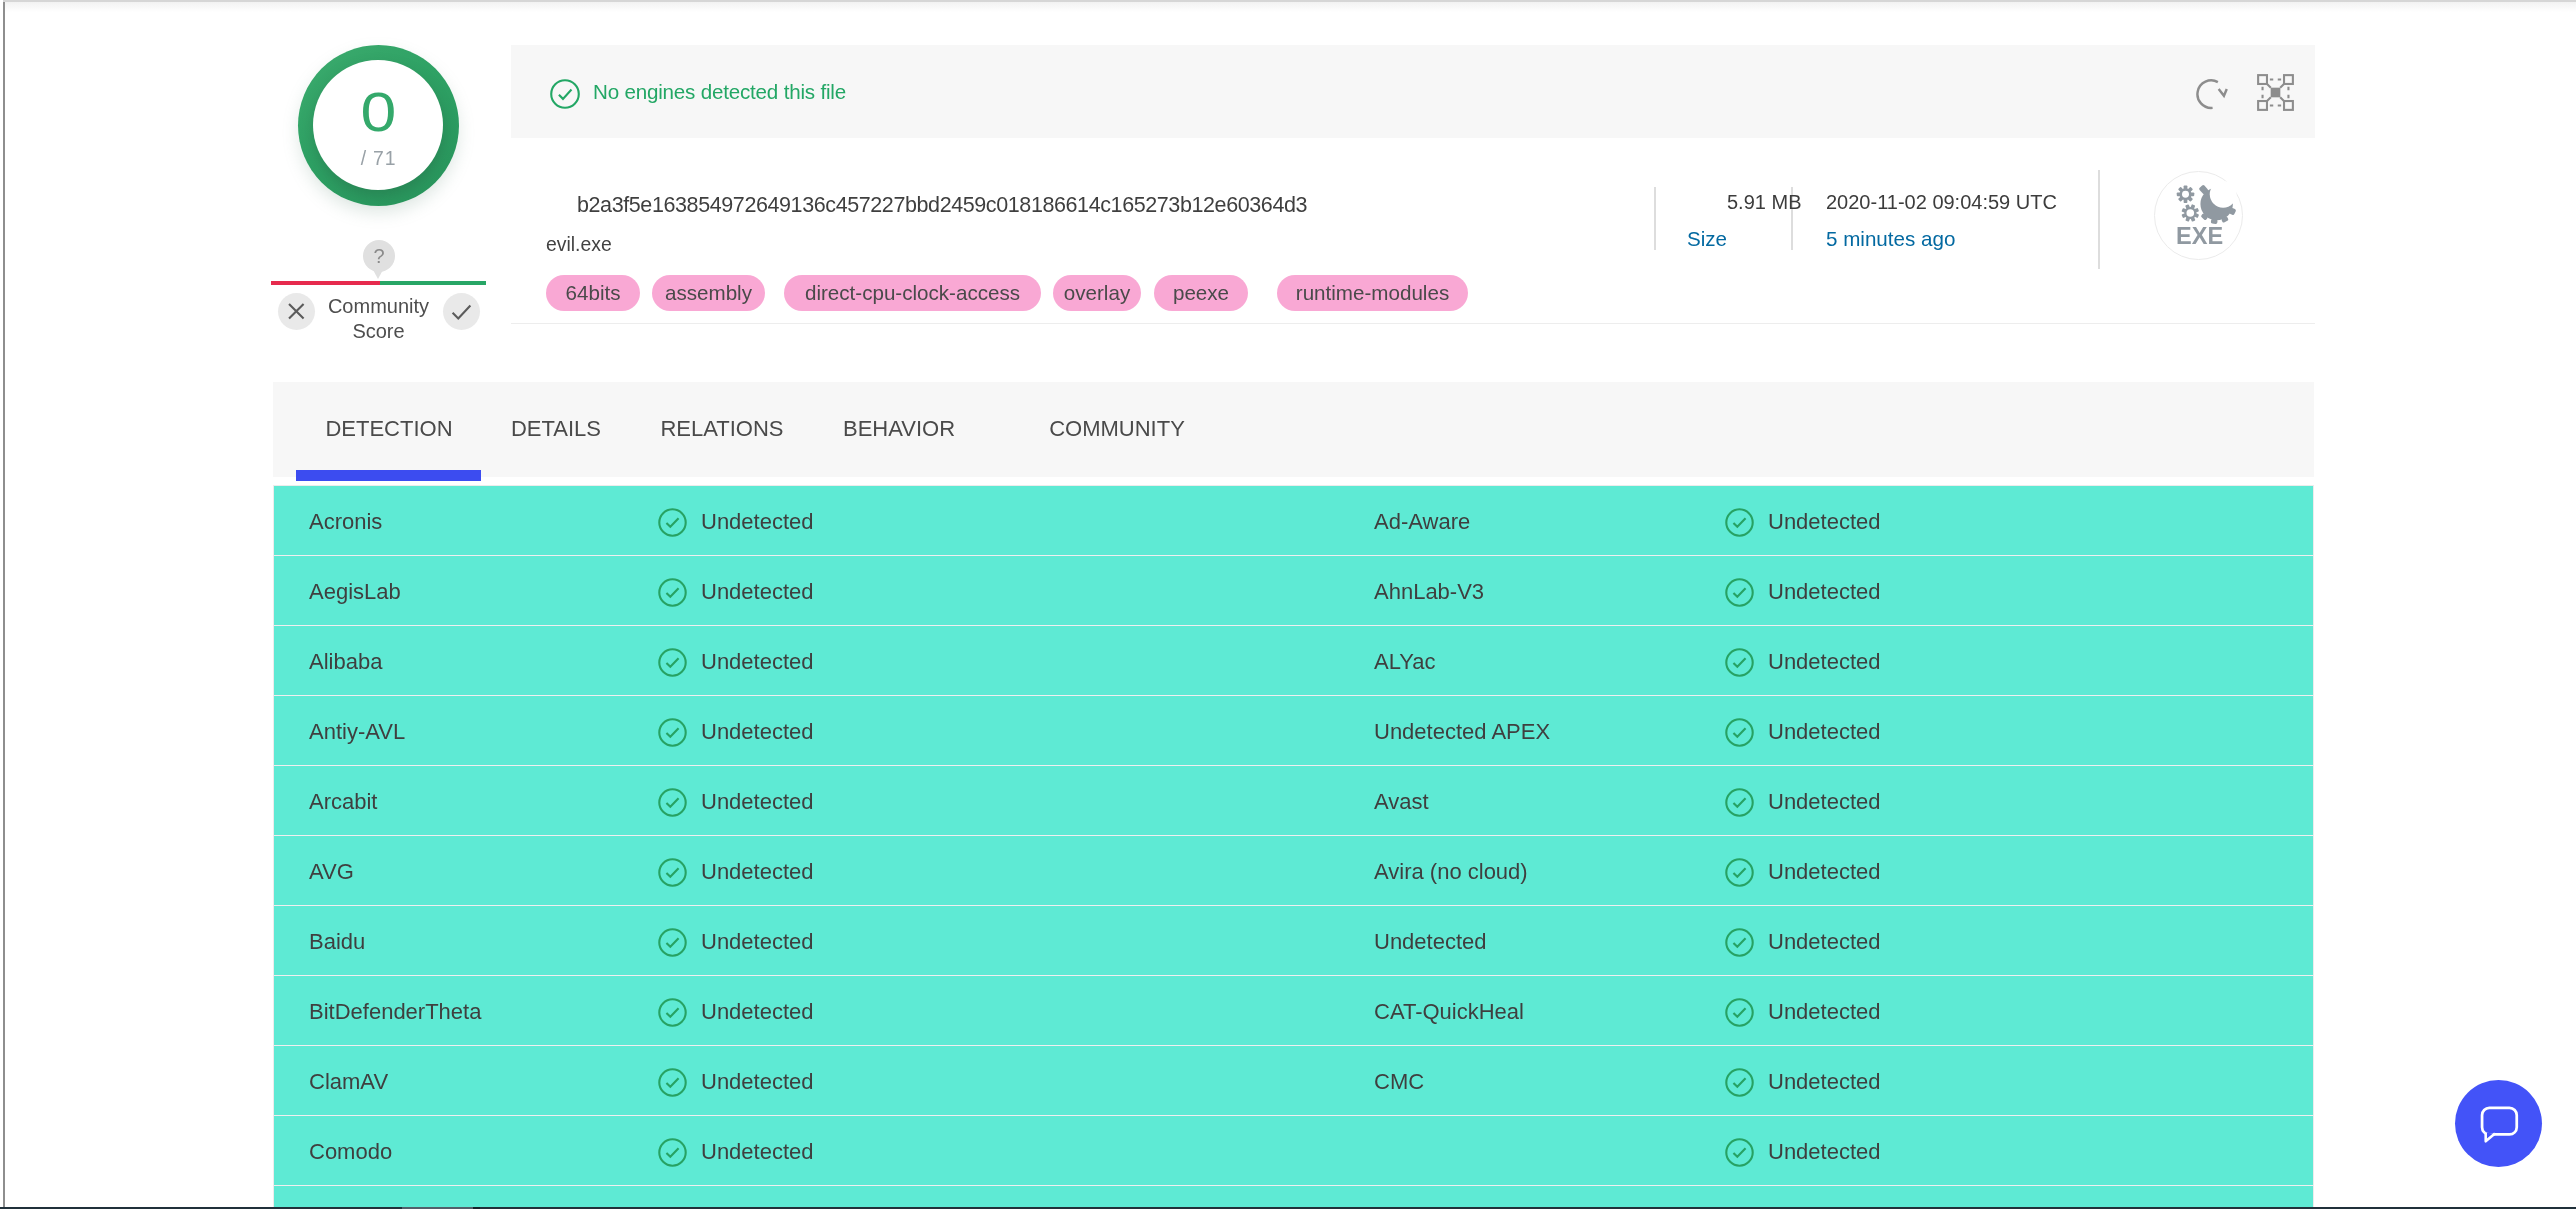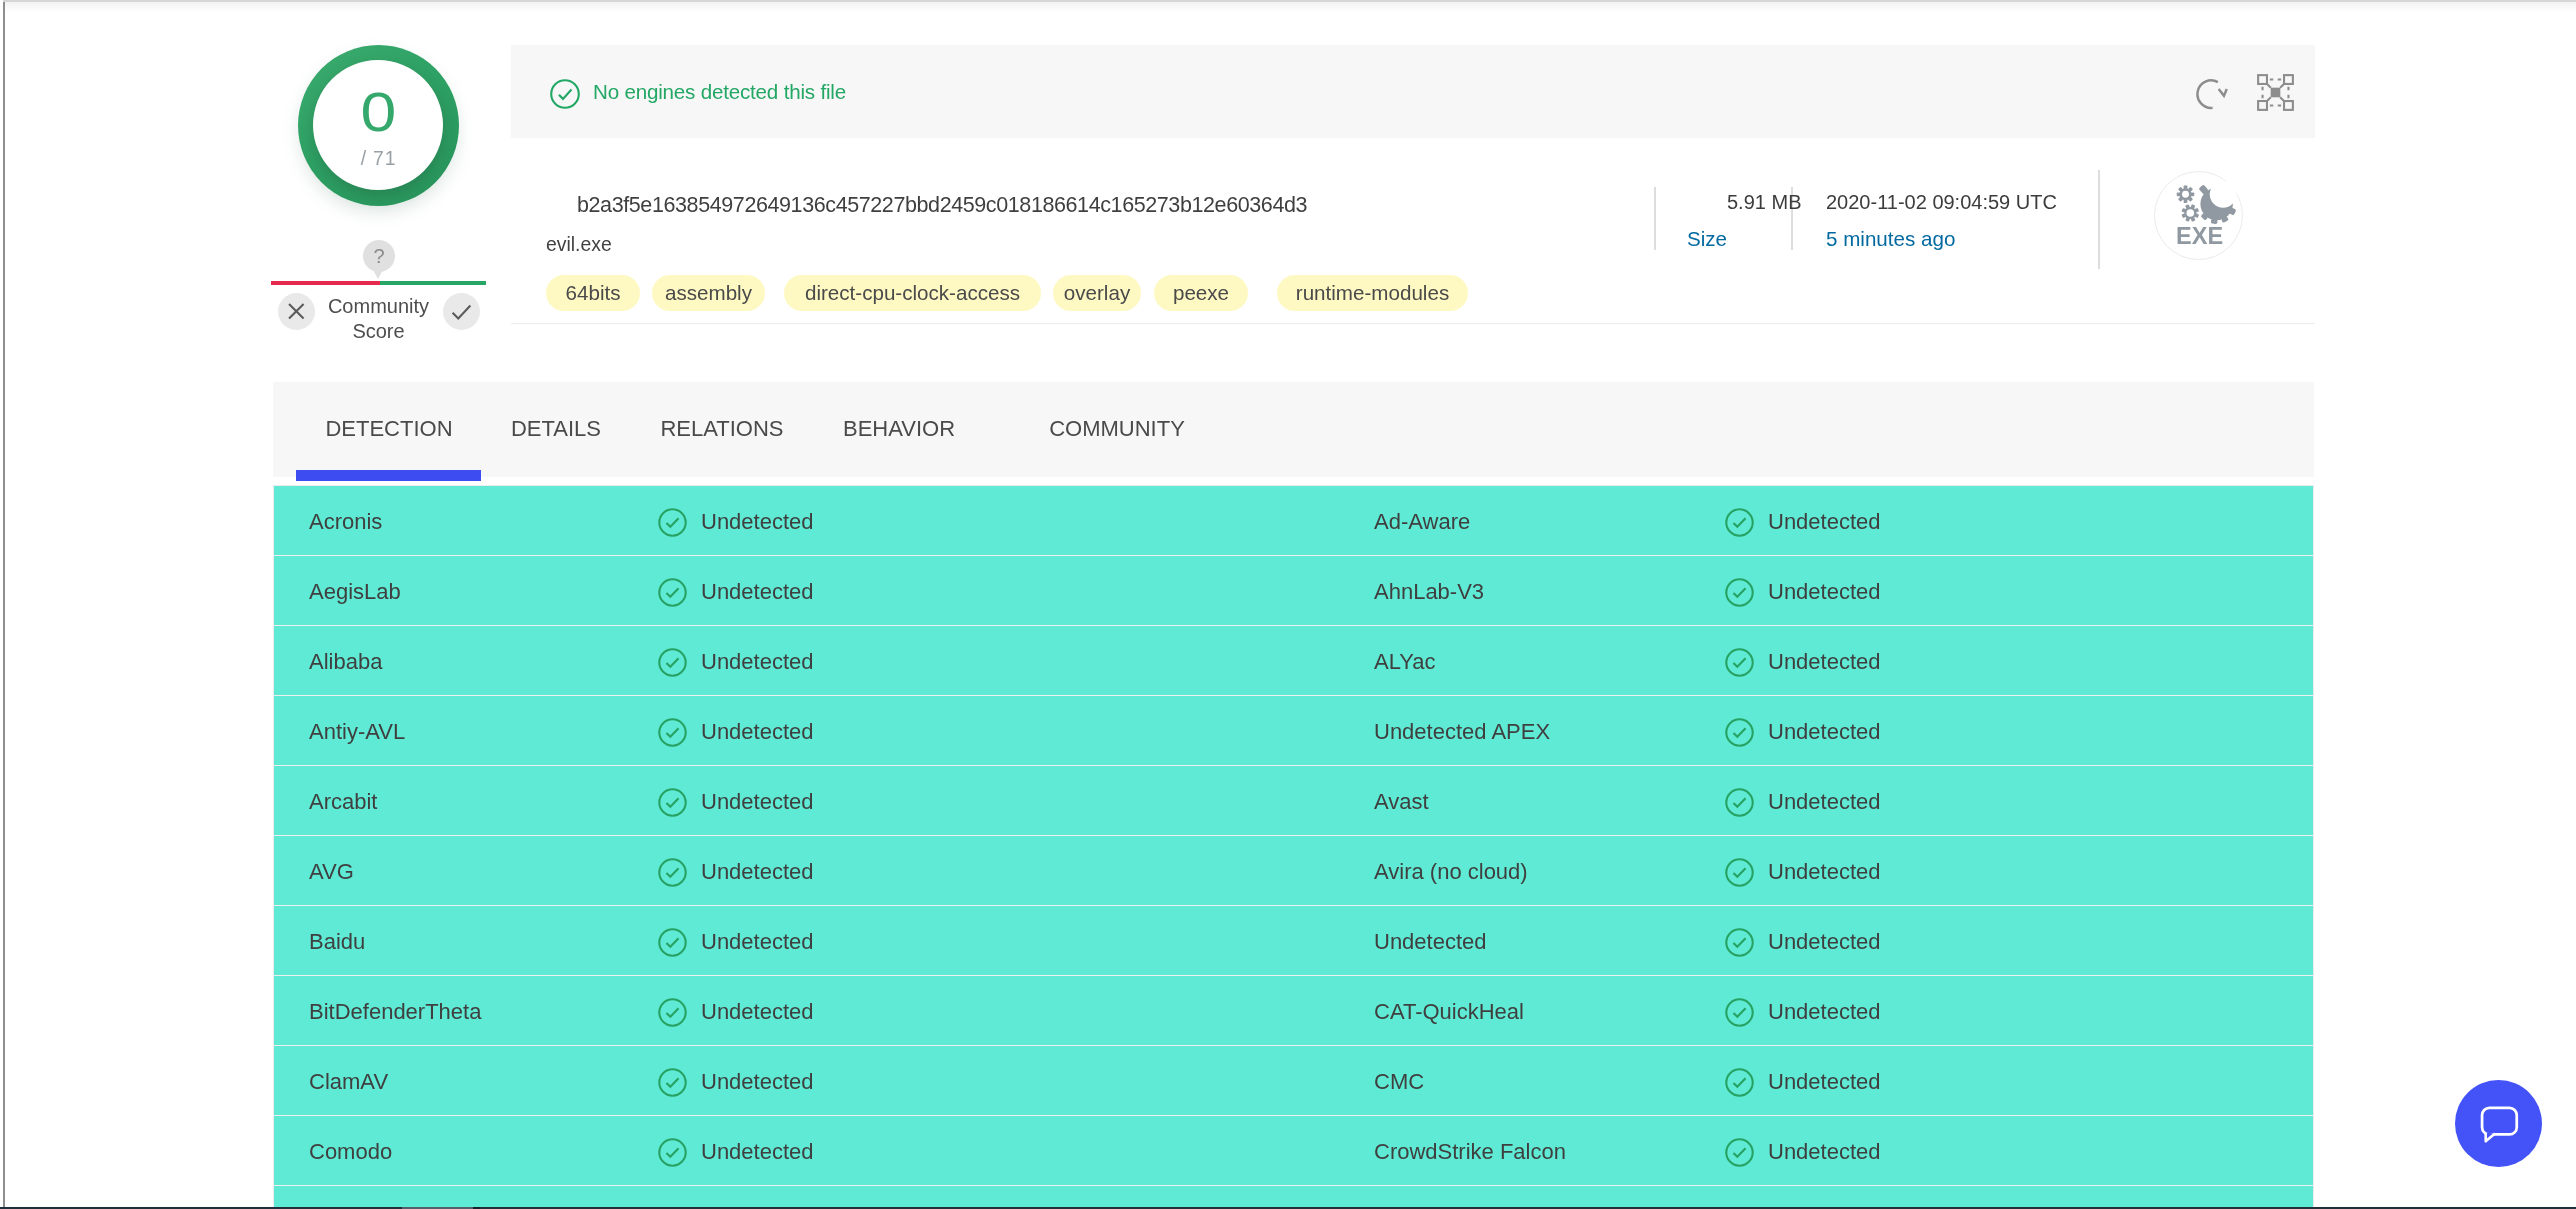--- a/index.html
+++ b/index.html
@@ -46,21 +46,21 @@
   #hdr-title { left:593px; top:45px; height:93px; line-height:93px;
     font-size:20.6px; font-weight:normal; color:#23a765; letter-spacing:-0.2px; }
   #refresh-ic { left:2196px; top:78px; }
   #expand-ic { left:2257px; top:74px; }
 
   #panel2 { left:511px; top:138px; width:1804px; height:186px; background:#fff;
     border-bottom:0.8px solid #ededed; }
   #hash { left:577px; top:193px; font-size:21.5px; letter-spacing:-0.4px; color:#3f3f3f; }
   #fname { left:546px; top:233px; font-size:19.4px; color:#424242; }
   .pill { position:absolute; top:275px; height:36px; border-radius:18px;
-    background:#fef9c3; color:#4a4a4a; font-size:20.6px; text-align:center;
+    background:#f9a8d4; color:#4a4a4a; font-size:20.6px; text-align:center;
     line-height:36px; }
   .sep { position:absolute; width:1.6px; background:#dddddd; }
   #sep1 { left:1654px; top:187px; height:63px; }
   #sep2 { left:1791px; top:187px; height:63px; }
   #sep3 { left:2098px; top:170px; height:99px; }
   .big { font-size:20px; color:#3c3c3c; }
   .sub { font-size:20.6px; color:#0369a1; }
   #size1 { left:1687px; top:191px;margin-left:40px; }
   #size2 { left:1687px; top:227px; }
   #date1 { left:1826px; top:191px; }
@@ -349,21 +349,20 @@
           </svg></div>
     <div class="en u2">Undetected</div>
   </div>
   <div class="row">
     <div class="en n1">Comodo</div>
     <div class="ic1"><svg width="29" height="29" viewBox="0 0 36 36">
             <circle cx="18" cy="18" r="16.4" fill="none" stroke="#27a263" stroke-width="2.6"></circle>
             <path d="M10.5 18.5 l4.8 4.8 L25.5 12.8" fill="none" stroke="#27a263" stroke-width="2.6"></path>
           </svg></div>
     <div class="en u1">Undetected</div>
-    <div class="en n2">CrowdStrike Falcon</div>
     <div class="ic2"><svg width="29" height="29" viewBox="0 0 36 36">
             <circle cx="18" cy="18" r="16.4" fill="none" stroke="#27a263" stroke-width="2.6"></circle>
             <path d="M10.5 18.5 l4.8 4.8 L25.5 12.8" fill="none" stroke="#27a263" stroke-width="2.6"></path>
           </svg></div>
     <div class="en u2">Undetected</div>
   </div>
   <div class="row">
     <div class="ic1"><svg width="29" height="29" viewBox="0 0 36 36">
             <circle cx="18" cy="18" r="16.4" fill="none" stroke="#27a263" stroke-width="2.6"></circle>
             <path d="M10.5 18.5 l4.8 4.8 L25.5 12.8" fill="none" stroke="#27a263" stroke-width="2.6"></path>

